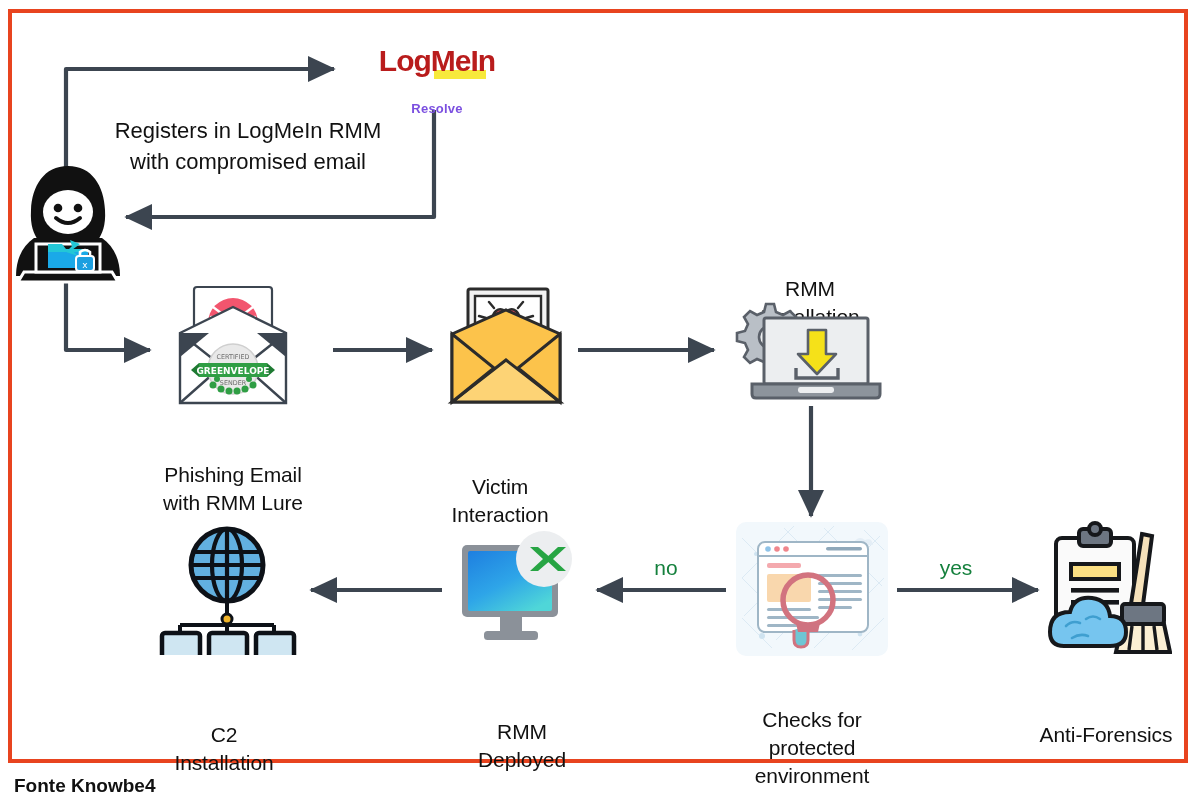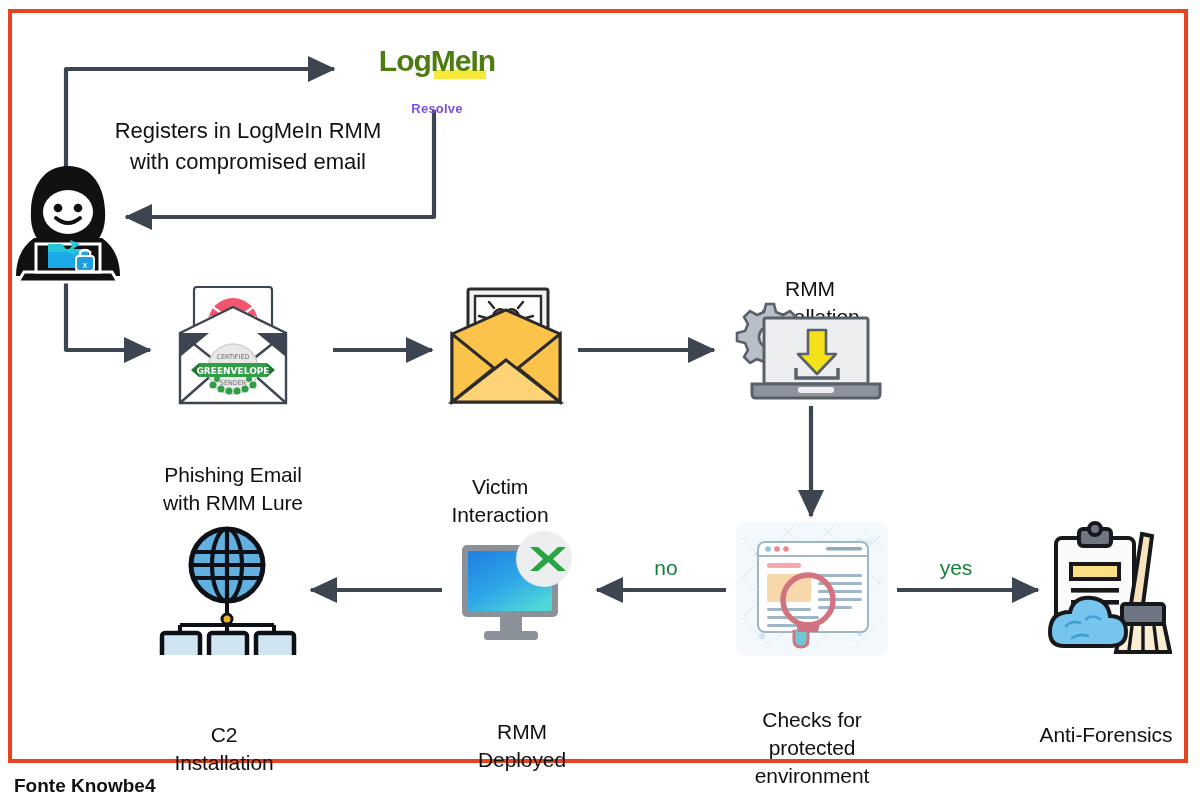--- a/index.html
+++ b/index.html
@@ -70,21 +70,21 @@
     left: 362px;
     top: 44px;
     width: 150px;
     height: 62px;
     text-align: center;
   }
   #logo .logo-main {
     position: relative;
     font-size: 30px;
     font-weight: bold;
-    color: #4d7c0f;
+    color: #b91c1c;
     letter-spacing: -1px;
     font-family: "Liberation Sans", sans-serif;
     display: inline-block;
   }
   #logo .logo-hl {
     position: absolute;
     left: 55px;
     top: 26px;
     width: 52px;
     height: 9px;

